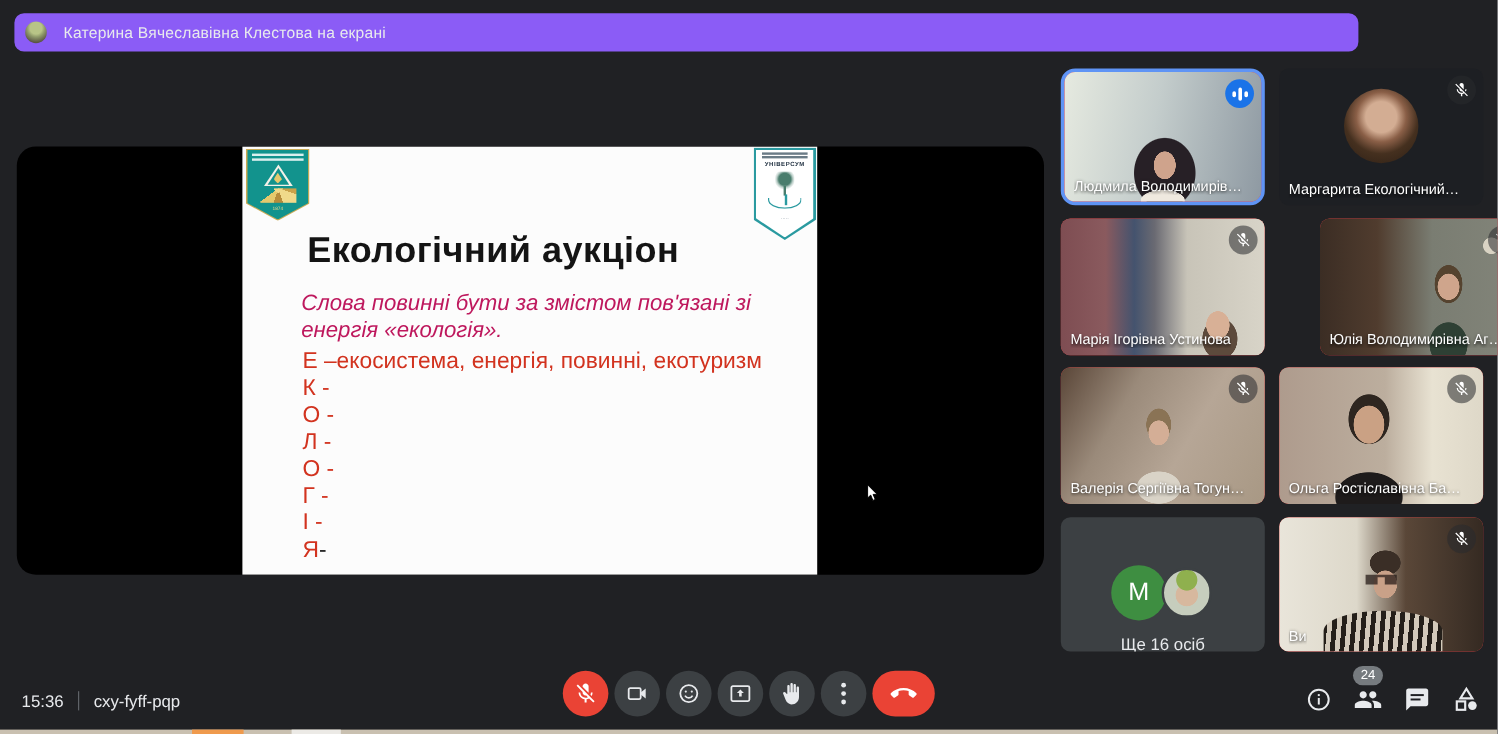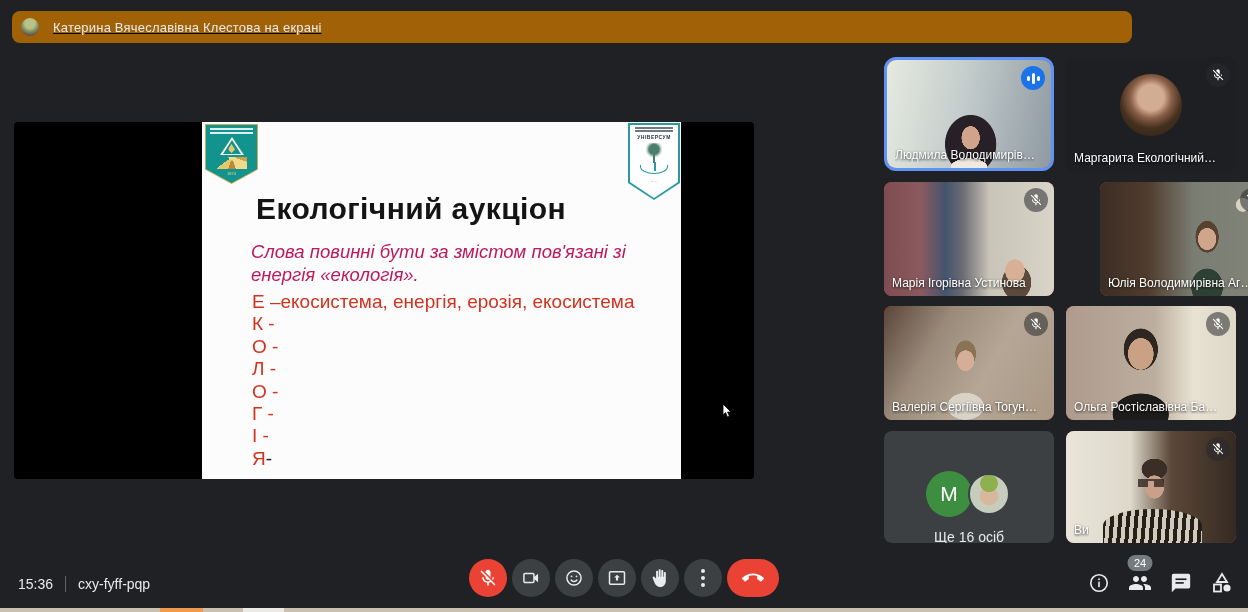--- a/index.html
+++ b/index.html
@@ -1,28 +1,28 @@
 <!DOCTYPE html>
 <html><head>
 <meta charset="utf-8">
 <style>
   * { margin:0; padding:0; box-sizing:border-box; }
   body { width:1248px; height:612px; overflow:hidden; font-family:"Liberation Sans", sans-serif; }
   .screen { position:relative; width:1248px; height:612px; background:#202124; overflow:hidden; }
 
   
   .banner { position:absolute; left:12px; top:11px; width:1120px; height:32px;
-    background:#a16207; border-radius:8px; display:flex; align-items:center; padding-left:9px;text-decoration:underline; }
+    background:#8b5cf6; border-radius:8px; display:flex; align-items:center; padding-left:9px; }
   .banner-avatar { width:18px; height:18px; border-radius:50%; flex:0 0 18px;
     background: radial-gradient(circle at 50% 30%, #b8c487 0 32%, #8f9a6a 48%, #5f5a48 75%, #423c32 100%); }
   .banner-text { margin-left:14px; font-size:13px; color:#e8eaed; letter-spacing:.2px; }
 
   
-  .stage { position:absolute; left:14px; top:122px; width:740px; height:357px;
-    background:#000; border-radius:4px; overflow:hidden; }
+  .stage { position:absolute; left:14px; top:122px; width:856px; height:357px;
+    background:#000; border-radius:16px; overflow:hidden; }
   .slide { position:absolute; left:188px; top:0; width:479px; height:357px; background:#fcfcfc; }
 
   .logo-left { position:absolute; left:3px; top:2px; width:53px; height:60px;
     background:#c9ab55; clip-path:polygon(0 0,100% 0,100% 76%,50% 100%,0 76%); }
   .logo-left .inner { position:absolute; inset:1px; background:#12938d;
     clip-path:polygon(0 0,100% 0,100% 76%,50% 100%,0 76%); }
   .logo-left .tline { position:absolute; left:10%; right:10%; height:2px; background:rgba(255,255,255,.85); }
   .logo-left .t1 { top:4px; } .logo-left .t2 { top:8px; }
   .tri-out { position:absolute; left:50%; top:13px; transform:translateX(-50%); width:0; height:0;
     border-left:12px solid transparent; border-right:12px solid transparent; border-bottom:18px solid #f3f1e8; }
@@ -189,21 +189,21 @@
       </div>
 
       <div class="slide-title">Екологічний аукціон</div>
 
       <div class="slide-subtitle">
         <span>Слова повинні бути за змістом пов'язані зі</span><br>
         <span>енергія «екологія».</span>
       </div>
 
       <div class="slide-lines">
-        <div>Е –екосистема, енергія, ерозія, екосистема</div>
+        <div>Е –екосистема, енергія, повинні, екотуризм</div>
         <div>К -</div>
         <div>О -</div>
         <div>Л -</div>
         <div>О -</div>
         <div>Г -</div>
         <div>І -</div>
         <div><span>Я</span><span class="dash-dark">-</span></div>
       </div>
     </div>
 

